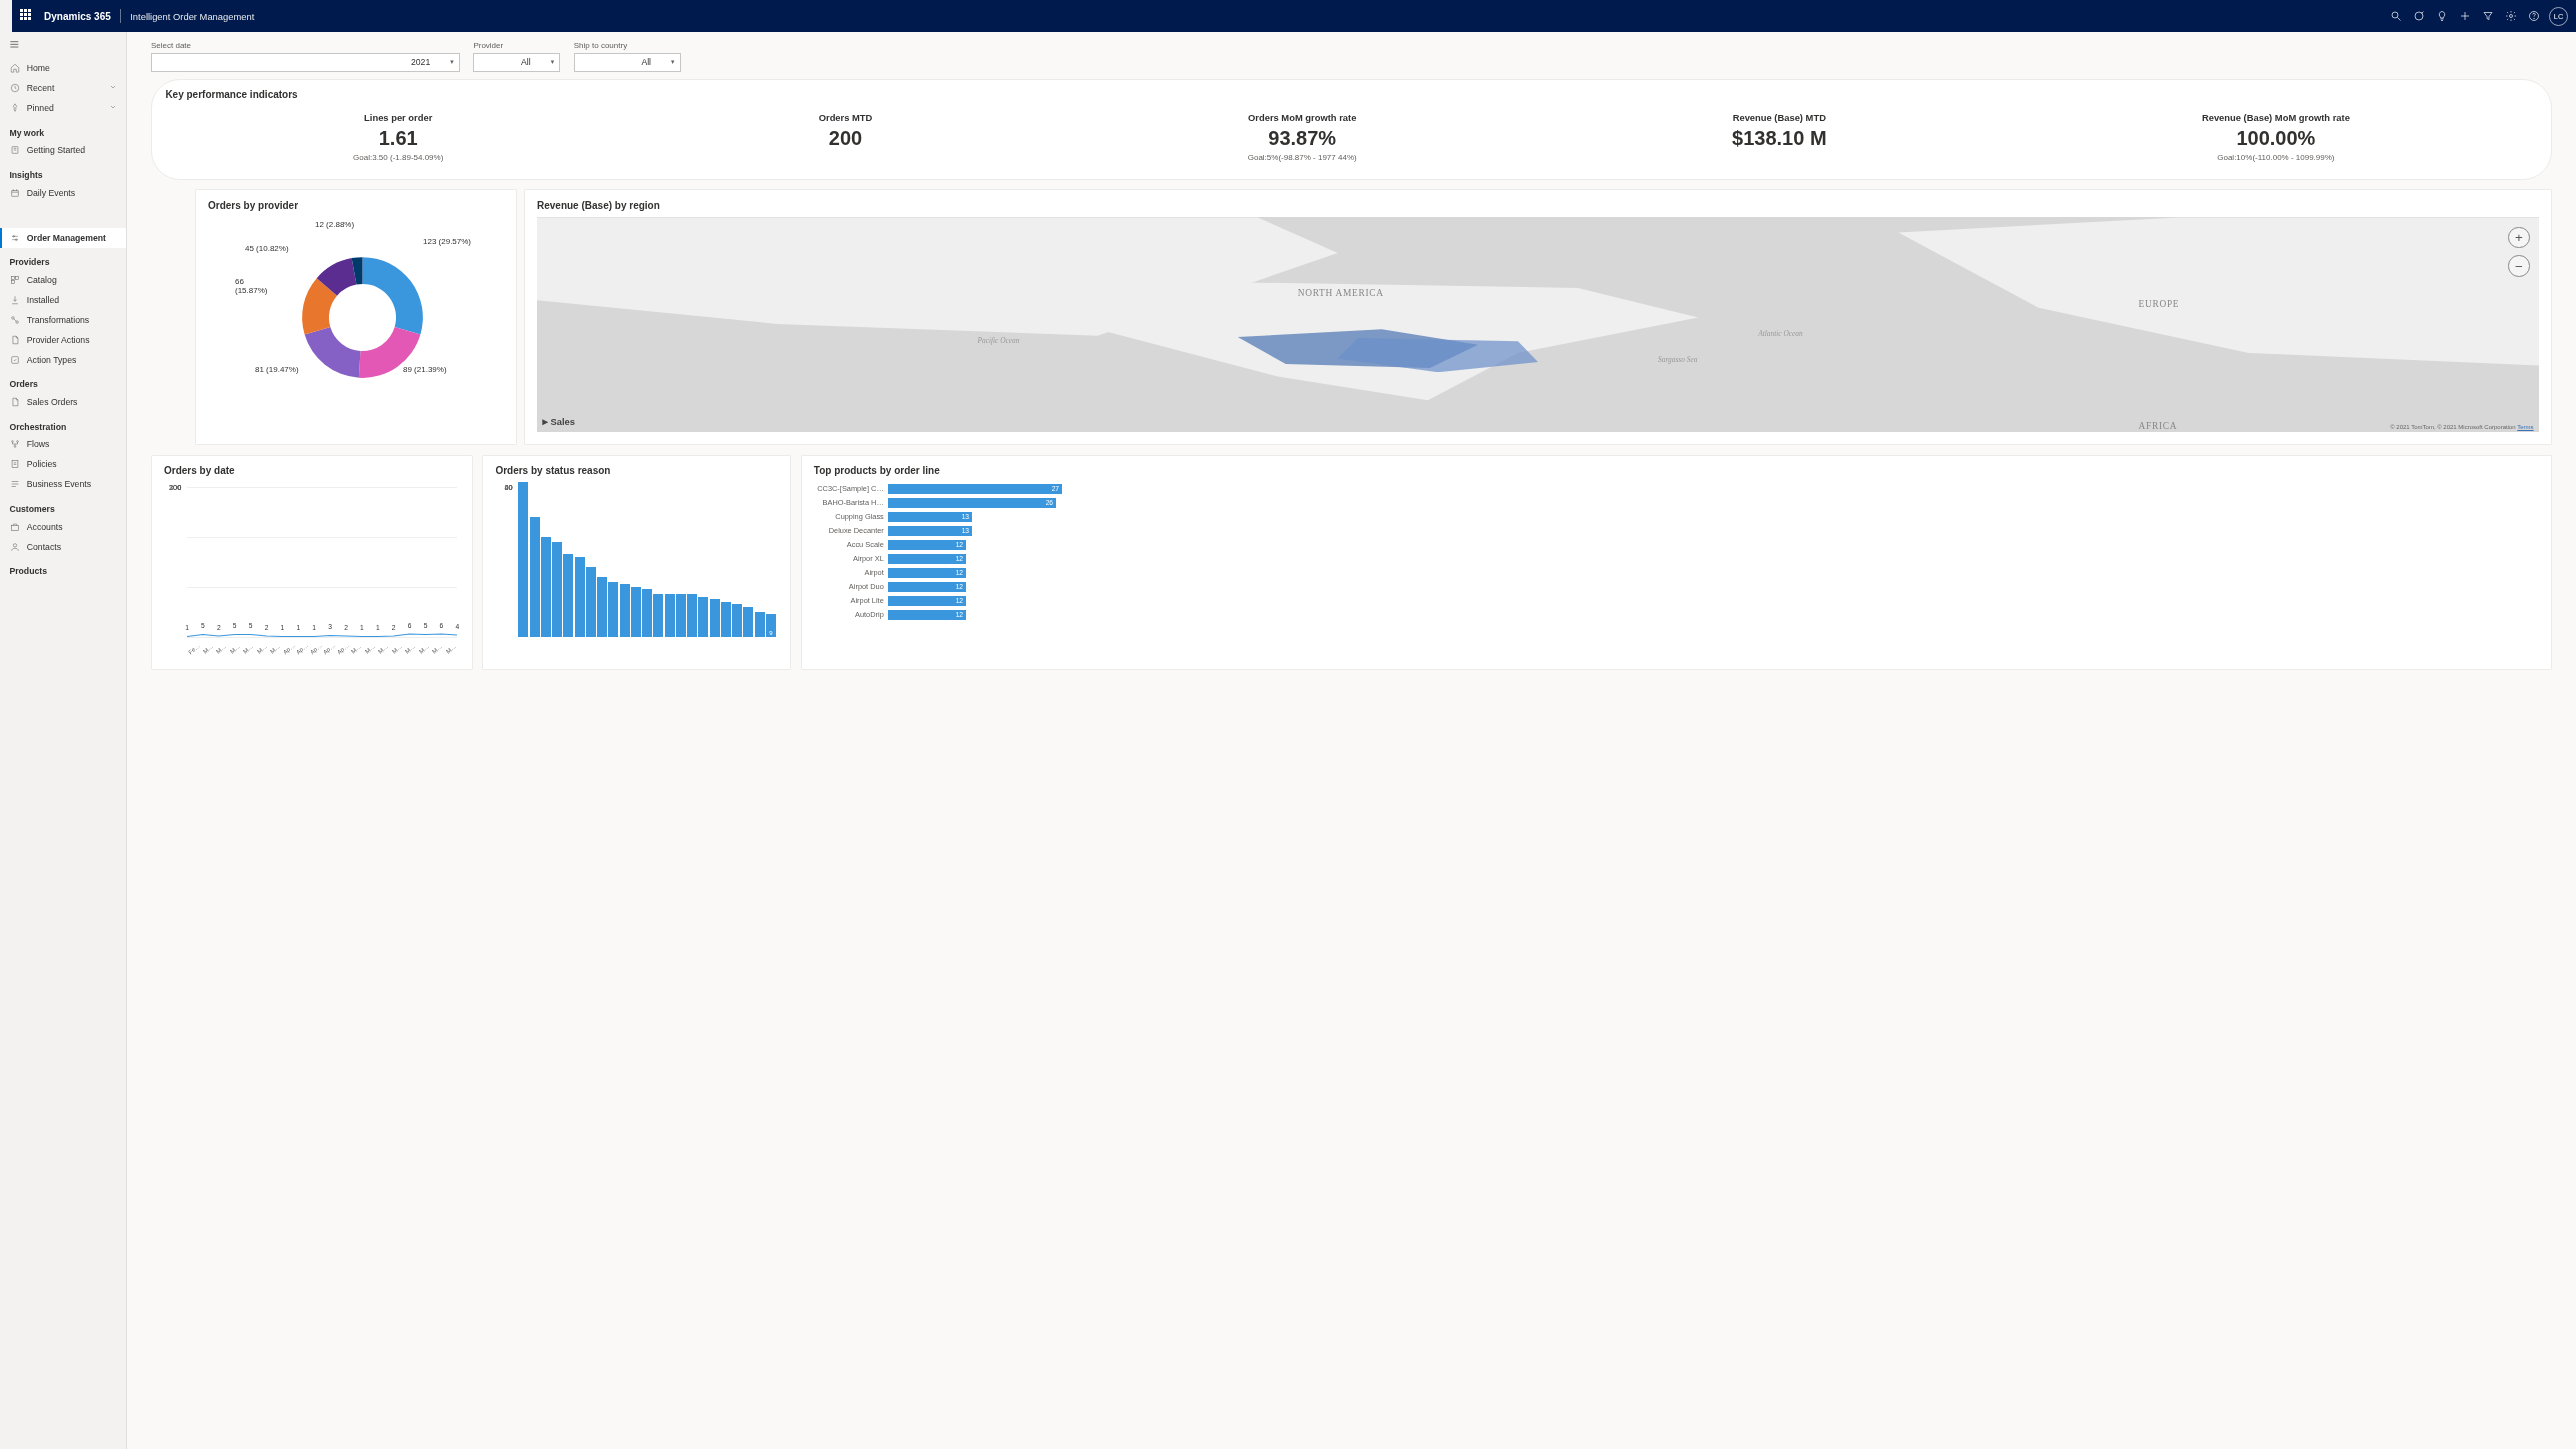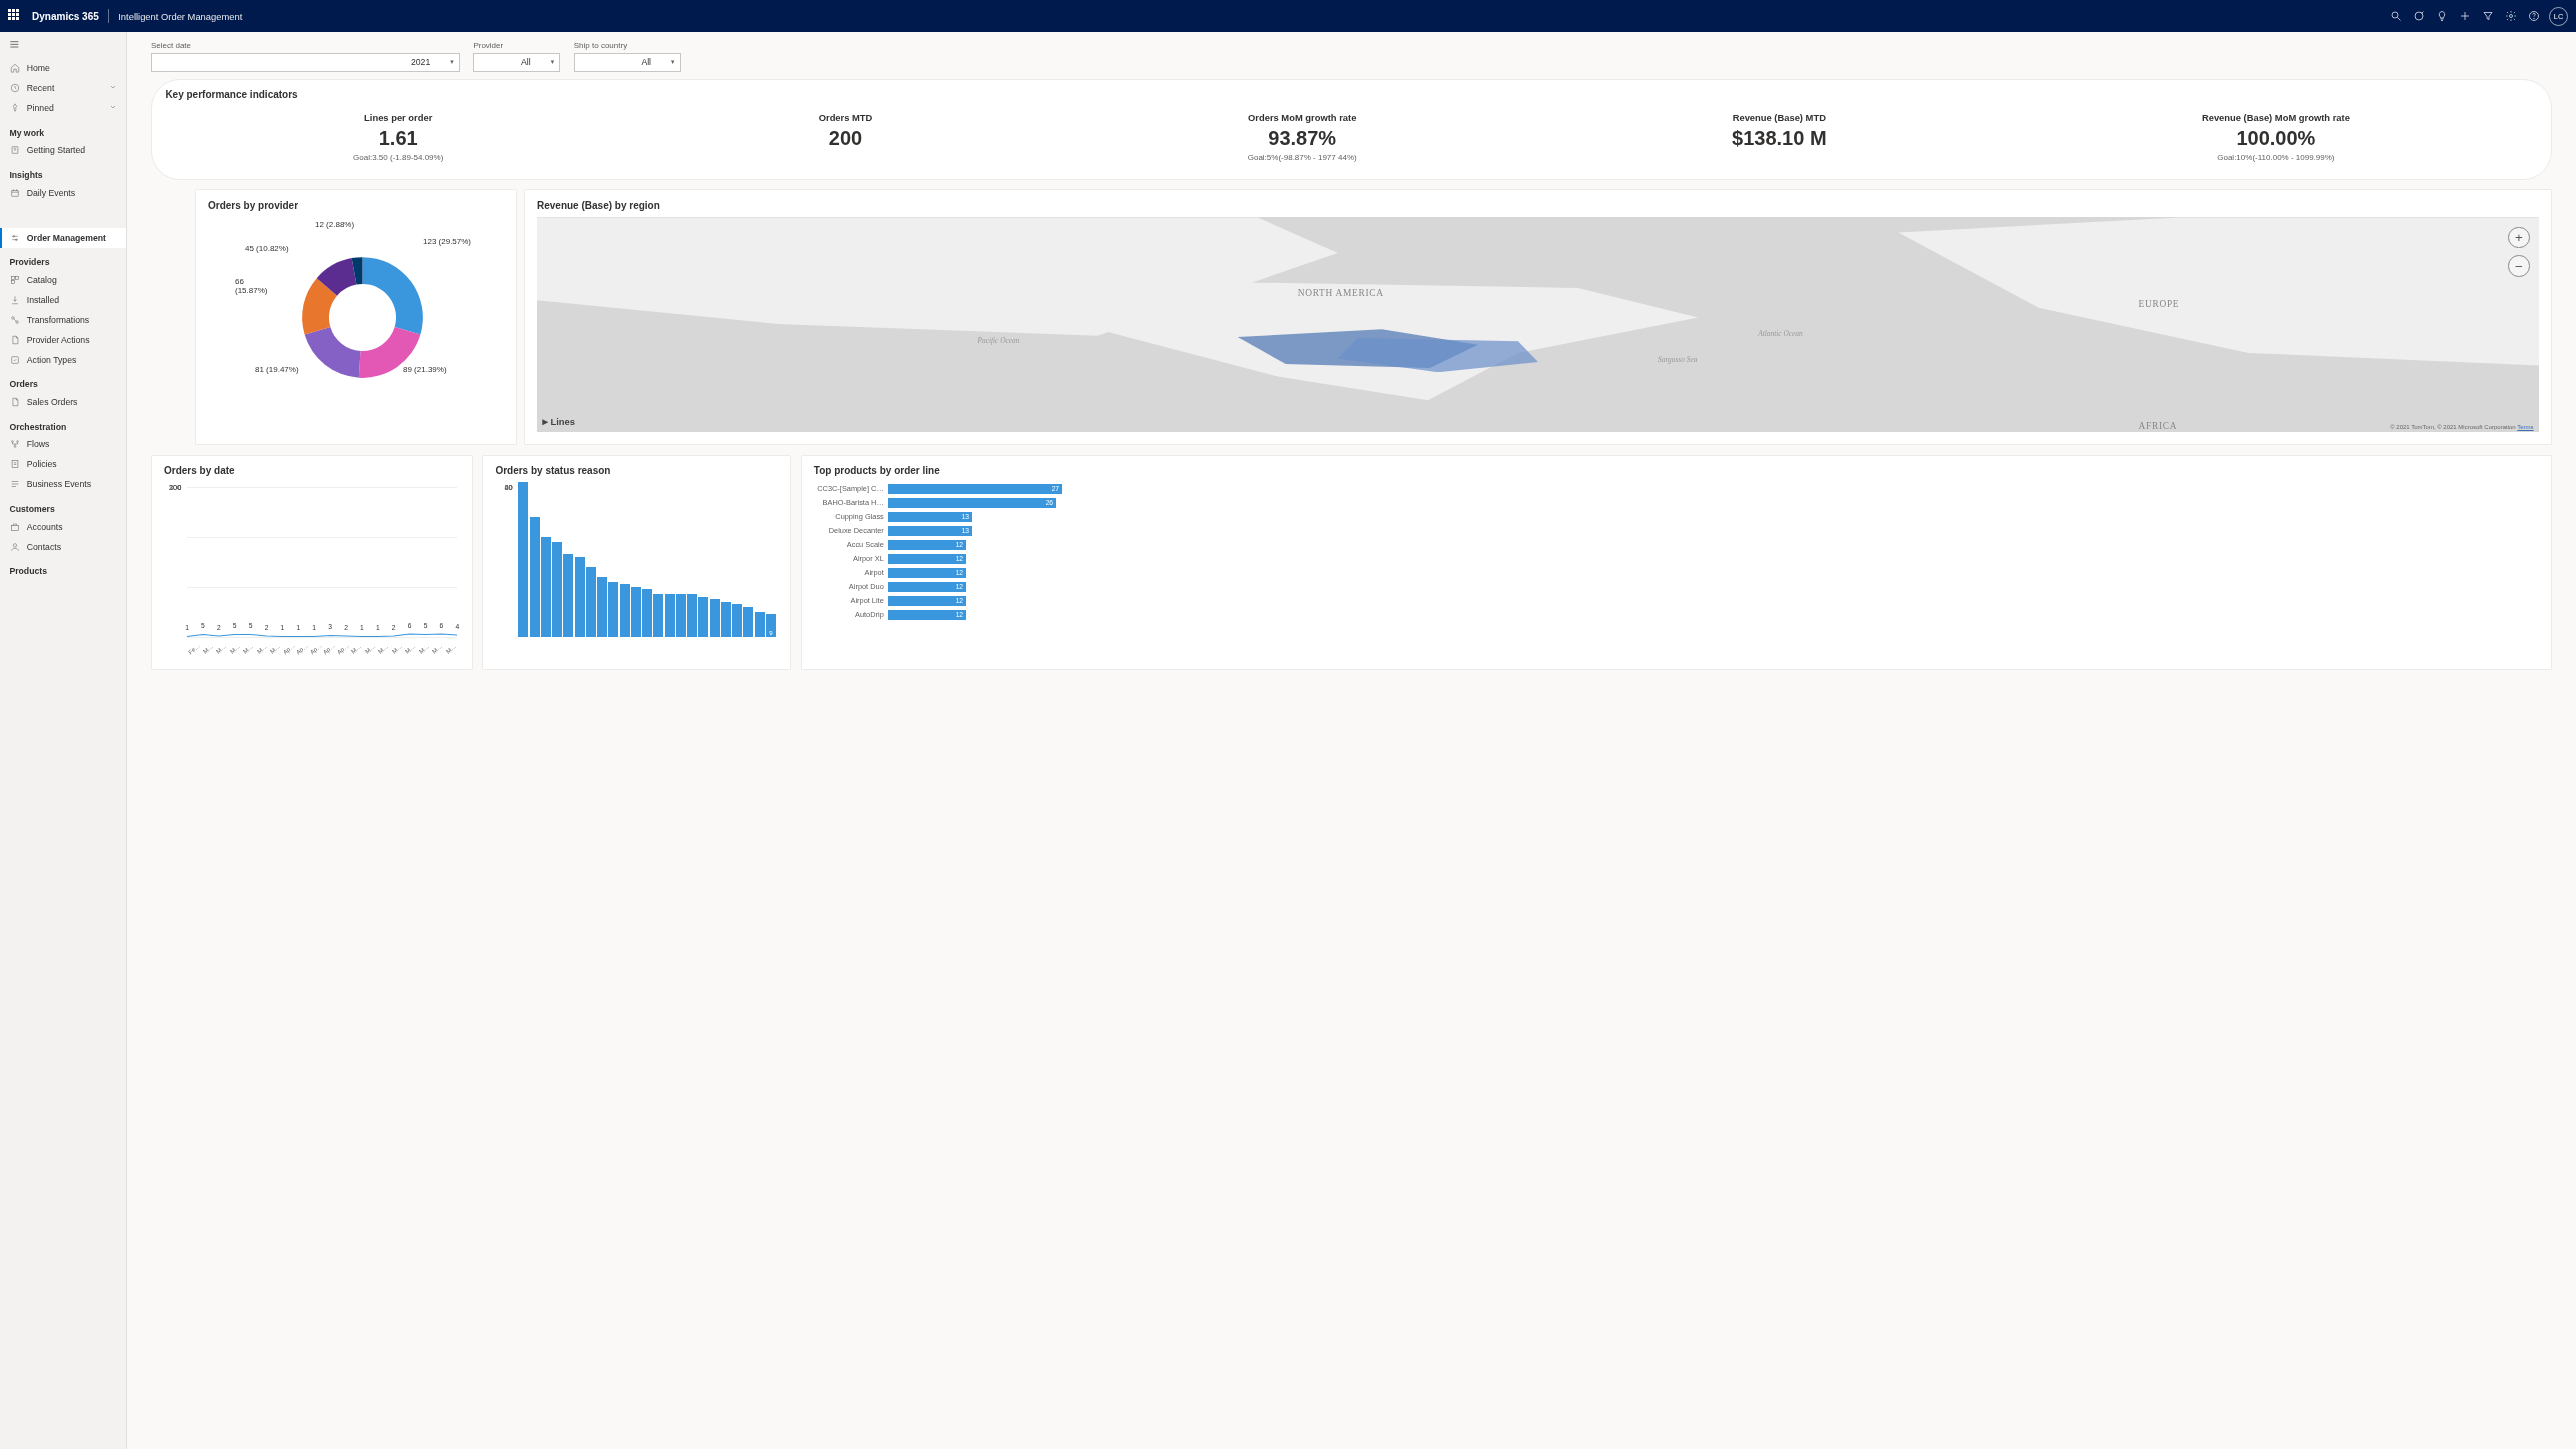--- a/index.html
+++ b/index.html
@@ -1,19 +1,19 @@
 <!DOCTYPE html>
 <html style="font-size:10.7px"><head>
 <meta charset="utf-8">
 <style>
 * { margin: 0; padding: 0; box-sizing: border-box; font-family: "Segoe UI", Arial, sans-serif; }
 body { background: #f3f2f1; color: #323130; font-size: 8.7px; overflow: hidden; }
 
 
-.topbar { background: #001a4d; color: #fff; height: 32px; display: flex; align-items: center; padding: 0 8px; }
+.topbar { background: #001a4d; color: #fff; height: 32px; display: flex; align-items: center; padding: 0 8px; margin-left: 12px; }
 .topbar .waffle { width: 13.4px; height: 13.4px; display: grid; grid-template-columns: repeat(3,2.7px); grid-template-rows: repeat(3,2.7px); gap: 1.3px; margin-right: 10.7px; cursor: pointer; }
 .topbar .waffle span { background: #fff; }
 .topbar .brand { font-weight: 600; font-size: 10px; margin-right: 9.4px; }
 .topbar .divider { width: 0.7px; height: 14.8px; background: rgba(255,255,255,.4); margin-right: 9.4px; }
 .topbar .app-name { font-size: 9.4px; opacity: .9; }
 .topbar .spacer { flex: 1; }
 .topbar .ticon { width: 23px; height: 32px; display: flex; align-items: center; justify-content: center; cursor: pointer; }
 .topbar .ticon svg { width: 12px; height: 12px; stroke: #fff; fill: none; stroke-width: 1.4; }
 .topbar .avatar { width: 19px; height: 19px; border: 0.7px solid rgba(255,255,255,.6); border-radius: 50%; display: flex; align-items: center; justify-content: center; font-size: 7.4px; margin-left: 4px; cursor: pointer; }
 
@@ -441,21 +441,21 @@
             <div class="mlabel" style="left:38%;top:33%;text-align:center;">NORTH AMERICA</div>
             <div class="mlabel" style="left:80%;top:38%;">EUROPE</div>
             <div class="mlabel" style="left:80%;bottom:1.3px;">AFRICA</div>
             <div class="olabel" style="left:22%;top:55%;">Pacific Ocean</div>
             <div class="olabel" style="left:61%;top:52%;">Atlantic Ocean</div>
             <div class="olabel" style="left:56%;top:64%;">Sargasso Sea</div>
             <div class="zoom-btn" style="top:9.4px;">+</div>
             <div class="zoom-btn" style="top:38px;">−</div>
             <div class="bing">
                 <span style="font-size:10.7px;">▸</span>
-                <span>Lines</span>
+                <span>Sales</span>
               </div>
             <div class="attrib"><span>© 2021 TomTom, © 2021 Microsoft Corporation</span> <a href="#">Terms</a></div>
           </div>
         </div>
       </div>
 
       <div class="row3">
         <div class="card chart-card c1">
           <div class="card-title">Orders by date</div>
           <div class="line-chart" id="line-chart">

